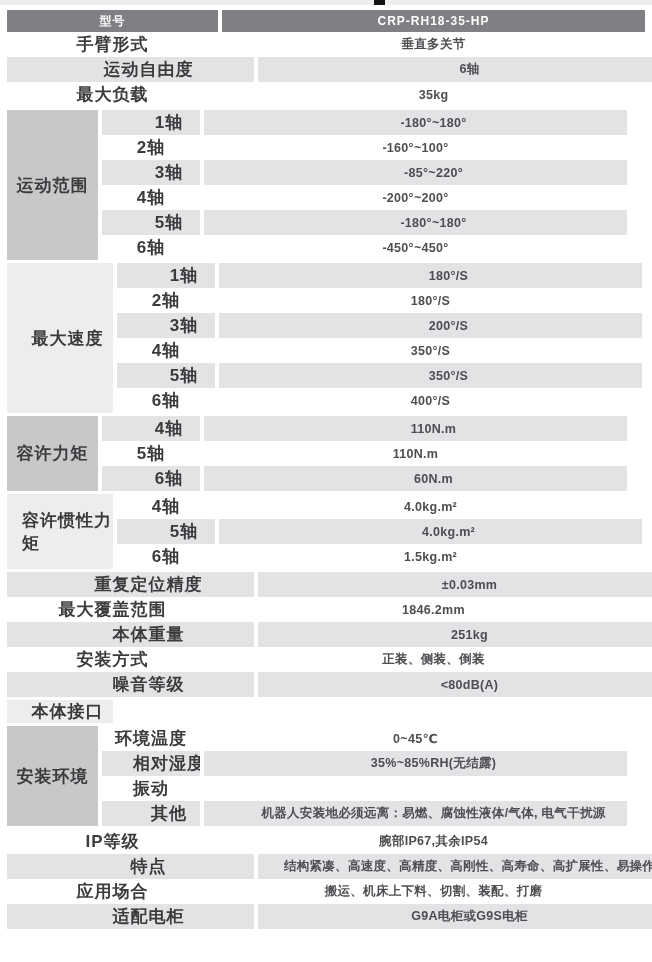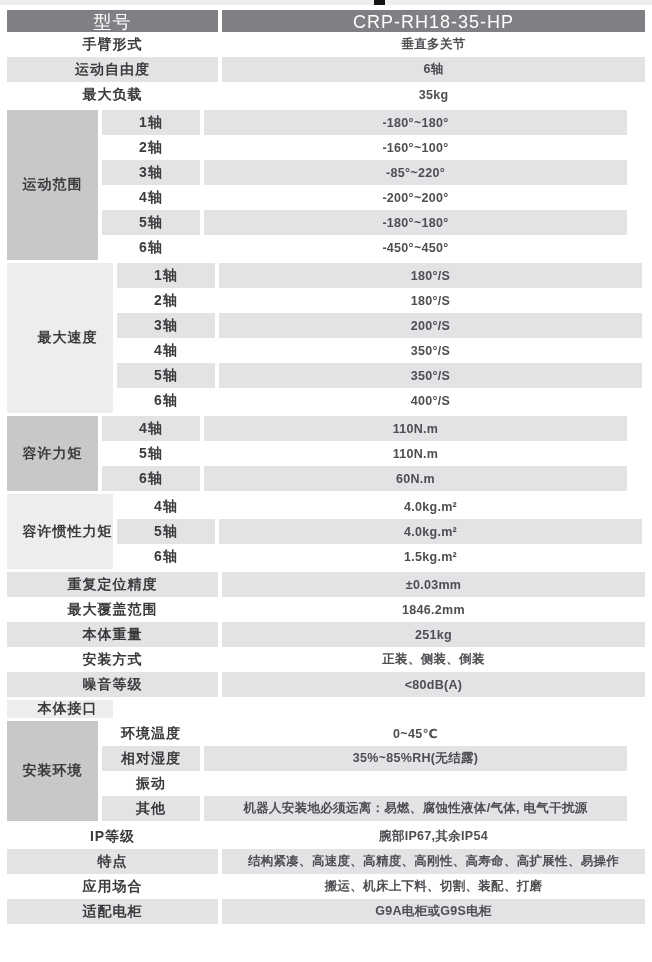--- a/index.html
+++ b/index.html
@@ -12,39 +12,39 @@
     --top_strip:#f0eeec; --top_mark:#141414;
   }
   .top-strip { position:absolute; top:0; left:0; width:652px; height:5px; background:var(--top_strip); }
   .top-mark  { position:absolute; top:0; left:374px; width:11px; height:5px; background:var(--top_mark); }
   .table-wrap { position:absolute; top:10px; left:7px; width:638px; }
 
   .header-row { display:grid; grid-template-columns:211px 4px 423px; height:22px; }
   .header-cell {
     background:var(--header_bg); color:var(--header_text);
     display:flex; align-items:center; justify-content:center;
-    font-weight:normal; font-size:18px; letter-spacing:1px;
+    font-weight:bold; font-size:12px; letter-spacing:1px;
   }
   .vdiv { background:#ffffff; }
 
   .gap { height:3px; }
   .row2 { display:grid; grid-template-columns:211px 4px 423px; height:25px; }
   .group-sec { display:flex; }
   .group-cell {
     width:91px; flex:none; display:flex; align-items:center; justify-content:center;
   }
   .group-sec > .vdiv { width:4px; flex:none; }
   .sub-rows { display:flex; flex-direction:column; flex:none; width:525px;text-align:center; }
   .sub-row { display:grid; grid-template-columns:98px 4px 423px; height:25px; }
 
   .cell { display:flex; align-items:center; justify-content:center; overflow:hidden; white-space:nowrap; }
-  .lbl { font-weight:bold; font-size:14px; color:var(--label_text); letter-spacing:1px; }
+  .lbl { font-weight:bold; font-size:17px; color:var(--label_text); letter-spacing:1px; }
   .val { font-weight:bold; font-size:12.5px; color:var(--value_text); letter-spacing:0.3px; }
 
-  .shade-gray  { background:var(--zebra); }
+  .shade-gray  { background:var(--zebra);padding-left:36px; }
   .shade-white { background:#ffffff; }
   .row2.shade-gray  .cell { background:var(--zebra); }
   .row2.shade-white .cell { background:#ffffff; }
   .row2 .vdiv { background:#ffffff; }
   .tone-dark  { background:var(--group_dark); }
   .tone-light { background:var(--group_light);padding-left:15px; }
 </style>
 </head>
 <body style="--header_bg: #7e8083; --header_text: #ffffff; --zebra: #e2e3e5; --group_dark: #c7c8ca; --group_light: #ededee; --label_text: #3a3b3d; --value_text: #4d4e51; --top_strip: #f0eeec; --top_mark: #141414;">
 

